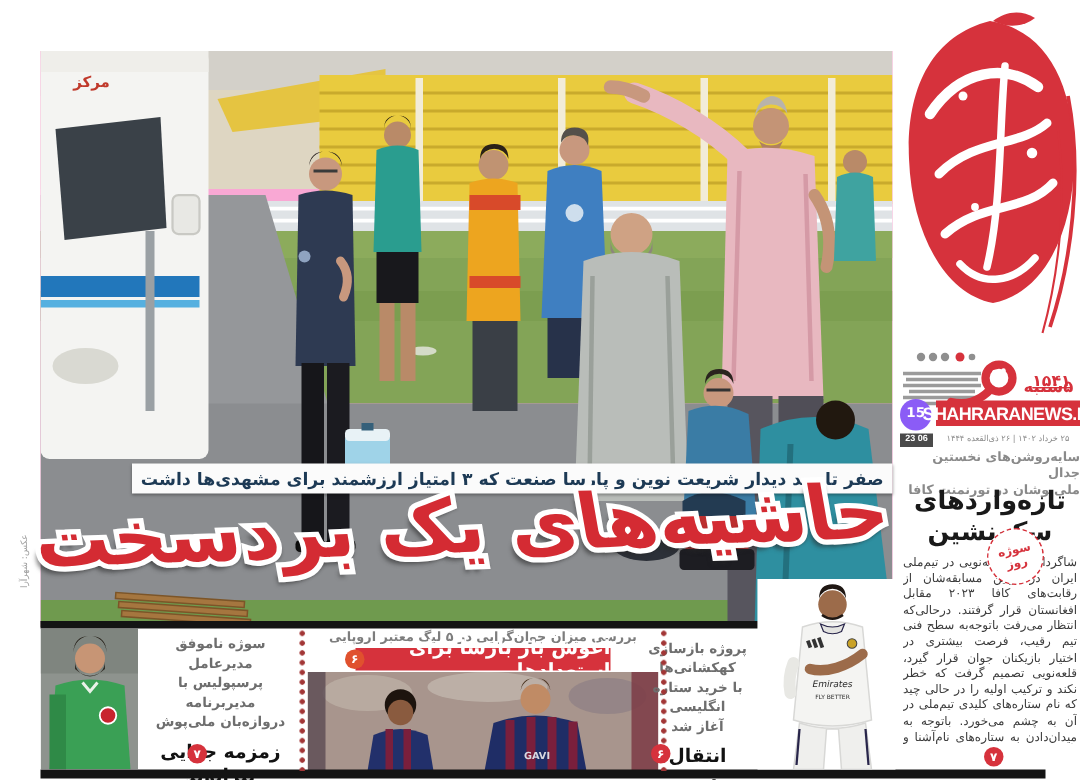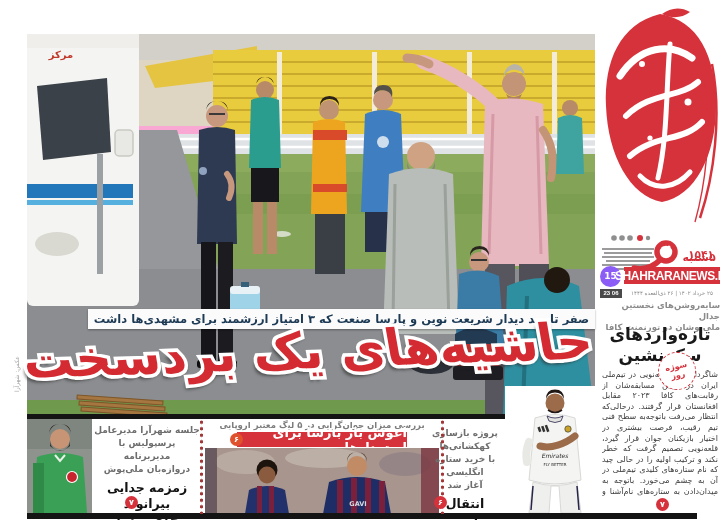--- a/index.html
+++ b/index.html
@@ -243,21 +243,21 @@
       <circle cx="33" cy="20" r="10" fill="#c79575"></circle>
       <path d="M22,16 a11,11 0 0 1 22,0 q0,-11 -11,-11 q-11,0 -11,11" fill="#262019"></path>
       <path d="M23,22 a10,10 0 0 0 20,0 l0,5 q-10,9 -20,0 z" fill="#262019" opacity=".85"></path>
       <path d="M10,38 Q33,30 56,38 L60,94 L6,94 Z" fill="#3aa055"></path>
       <rect x="6" y="44" width="11" height="50" fill="#2f8a47"></rect>
       <path d="M28,36 L33,42 L38,36" stroke="#e8f2e8" stroke-width="2" fill="none"></path>
       <circle cx="45" cy="58" r="5.5" fill="#c8242e" stroke="#fff" stroke-width="1.2"></circle>
     </svg>
   </div>
   <div class="abs" id="biranvand-text">
-    <div class="teaser-kicker">جلسه شهرآرا مدیرعامل
+    <div class="teaser-kicker">سوژه ناموفق مدیرعامل
 پرسپولیس با مدیربرنامه
 دروازه‌بان ملی‌پوش</div>
     <div class="teaser-title">زمزمه جدایی بیرانوند
 جدی‌تر شد</div>
   </div>
   <div class="page-badge" id="badge-biranvand">۷</div>
 
   <div class="abs dotline" style="left:199px;"></div>
   <div class="abs dotline" style="left:440px;"></div>
 

